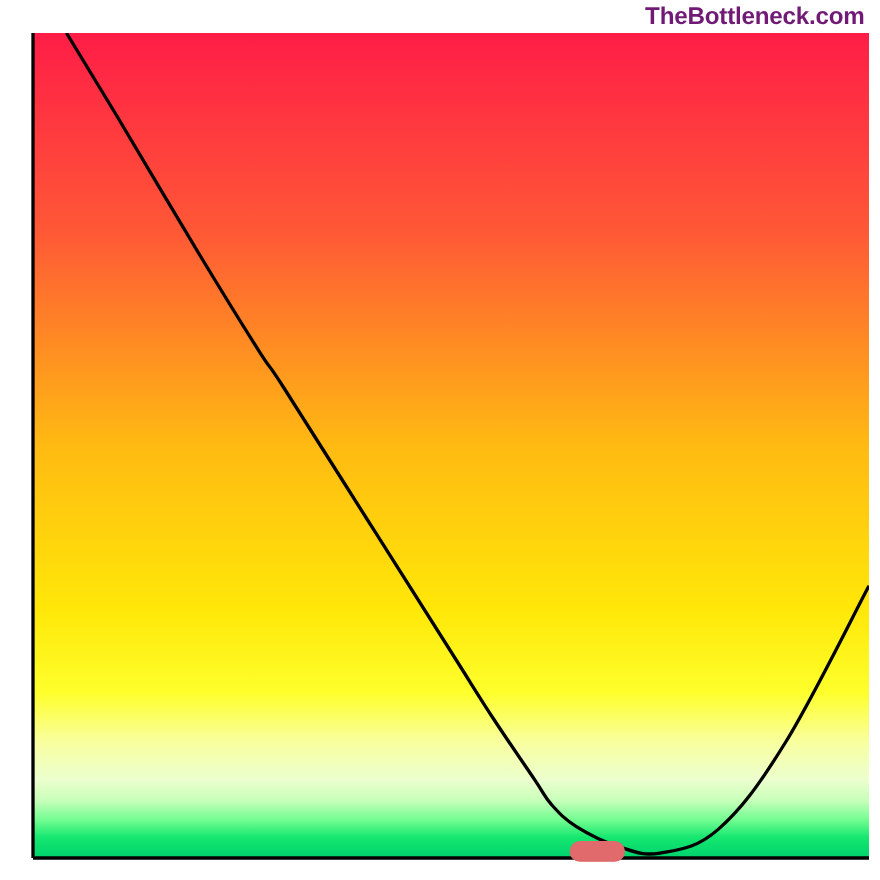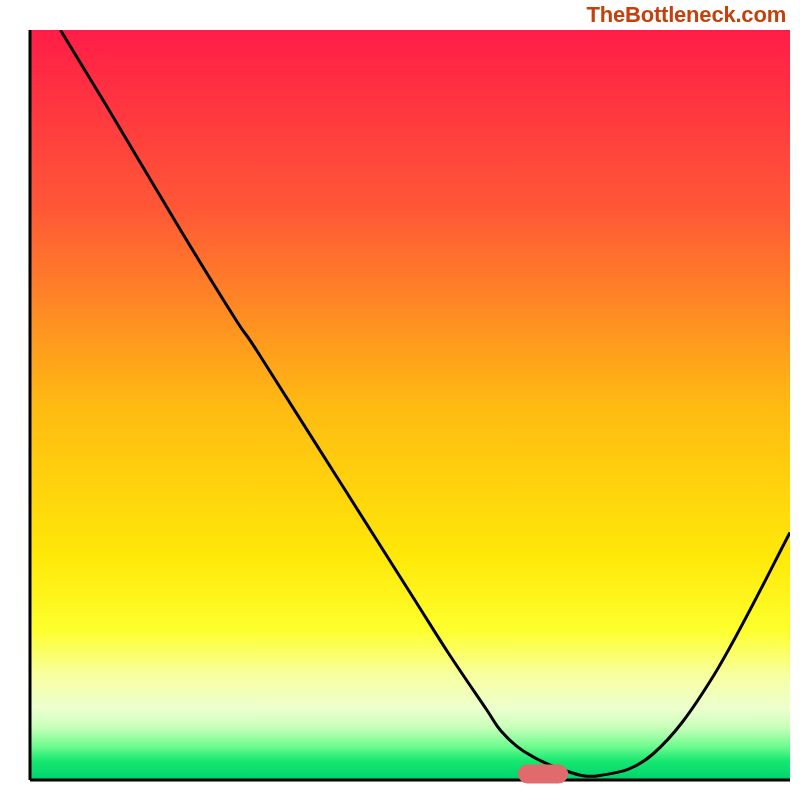--- a/index.html
+++ b/index.html
@@ -20,21 +20,21 @@
     display: block;
     width: 800px;
     height: 800px;
   }
   .attribution {
     position: absolute;
     top: 2px;
     right: 14px;
     font-size: 22px;
     font-weight: 700;
-    color: #c2410c;
+    color: #701a75;
     letter-spacing: -0.2px;
     user-select: none;
   }
 </style>
 </head>
 <body>
 <div class="wrap">
 
 <svg viewBox="0 0 800 800">
   <defs>

